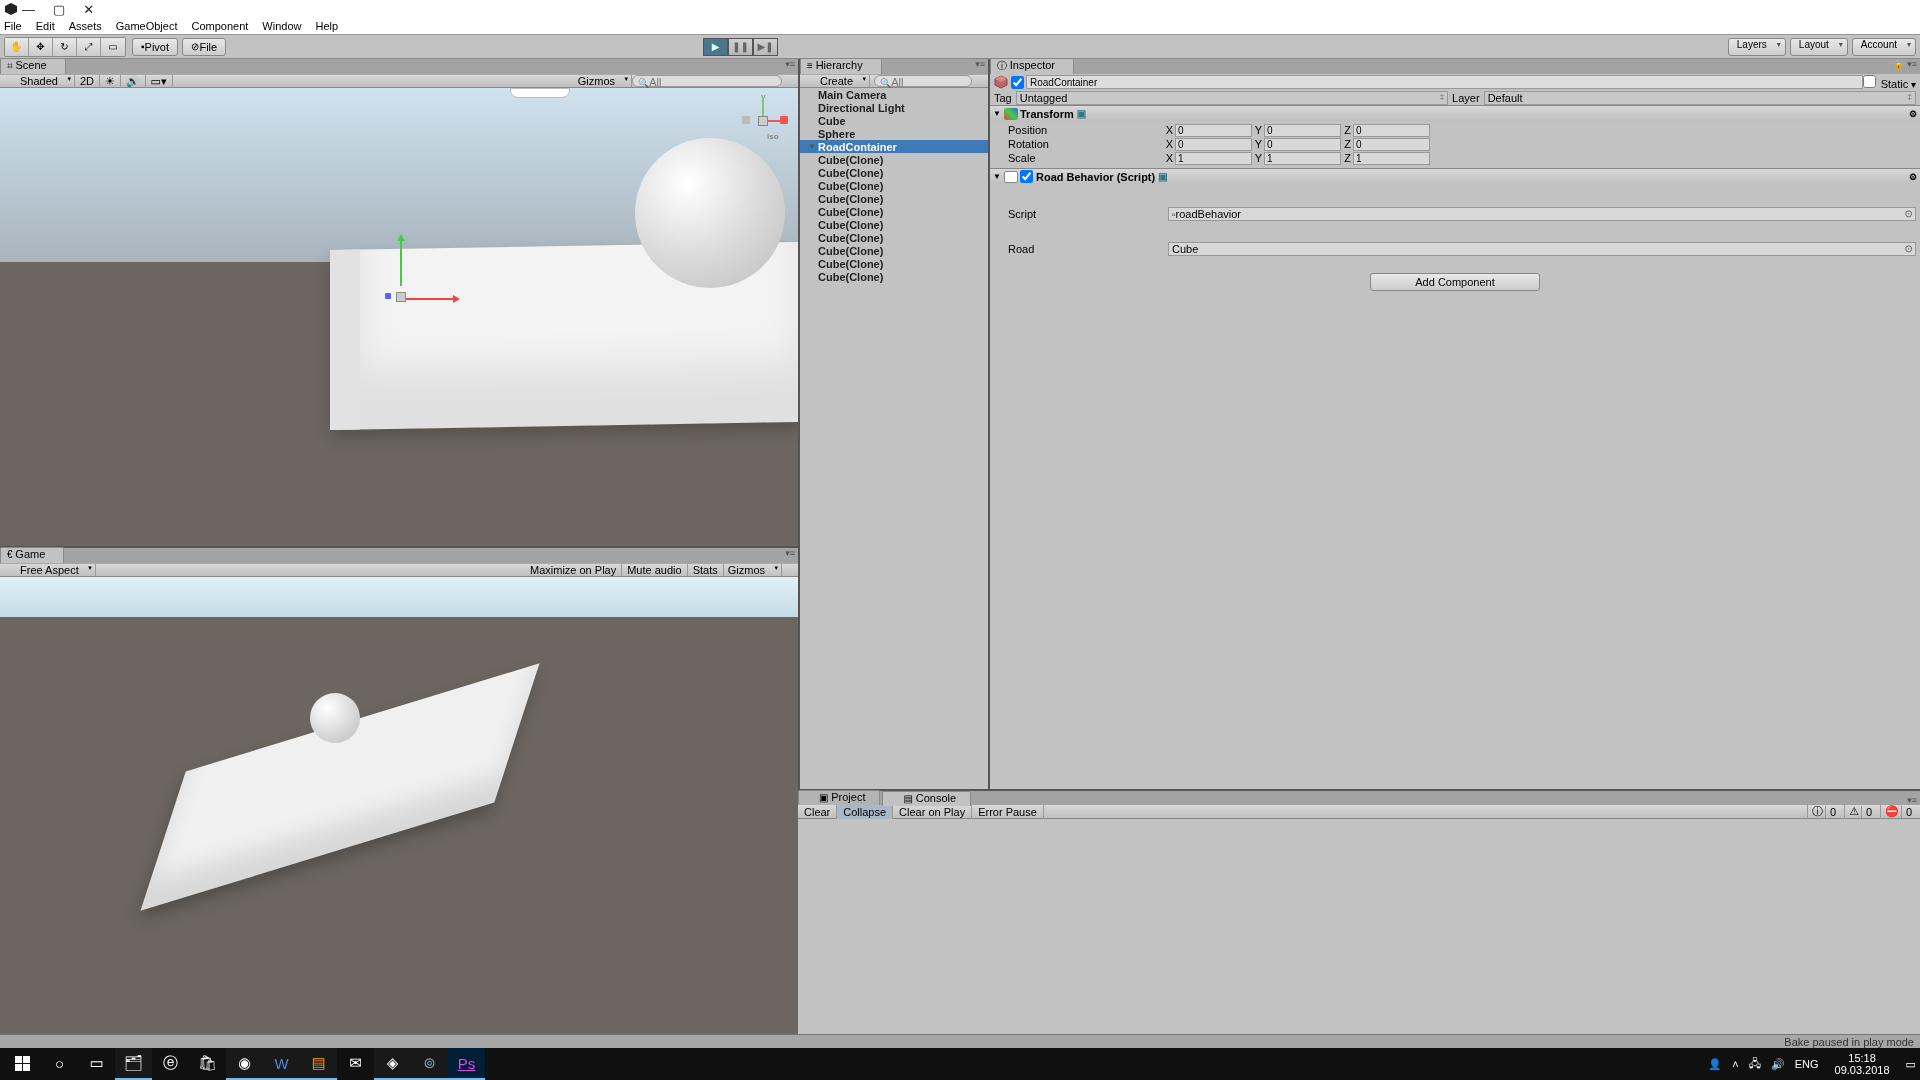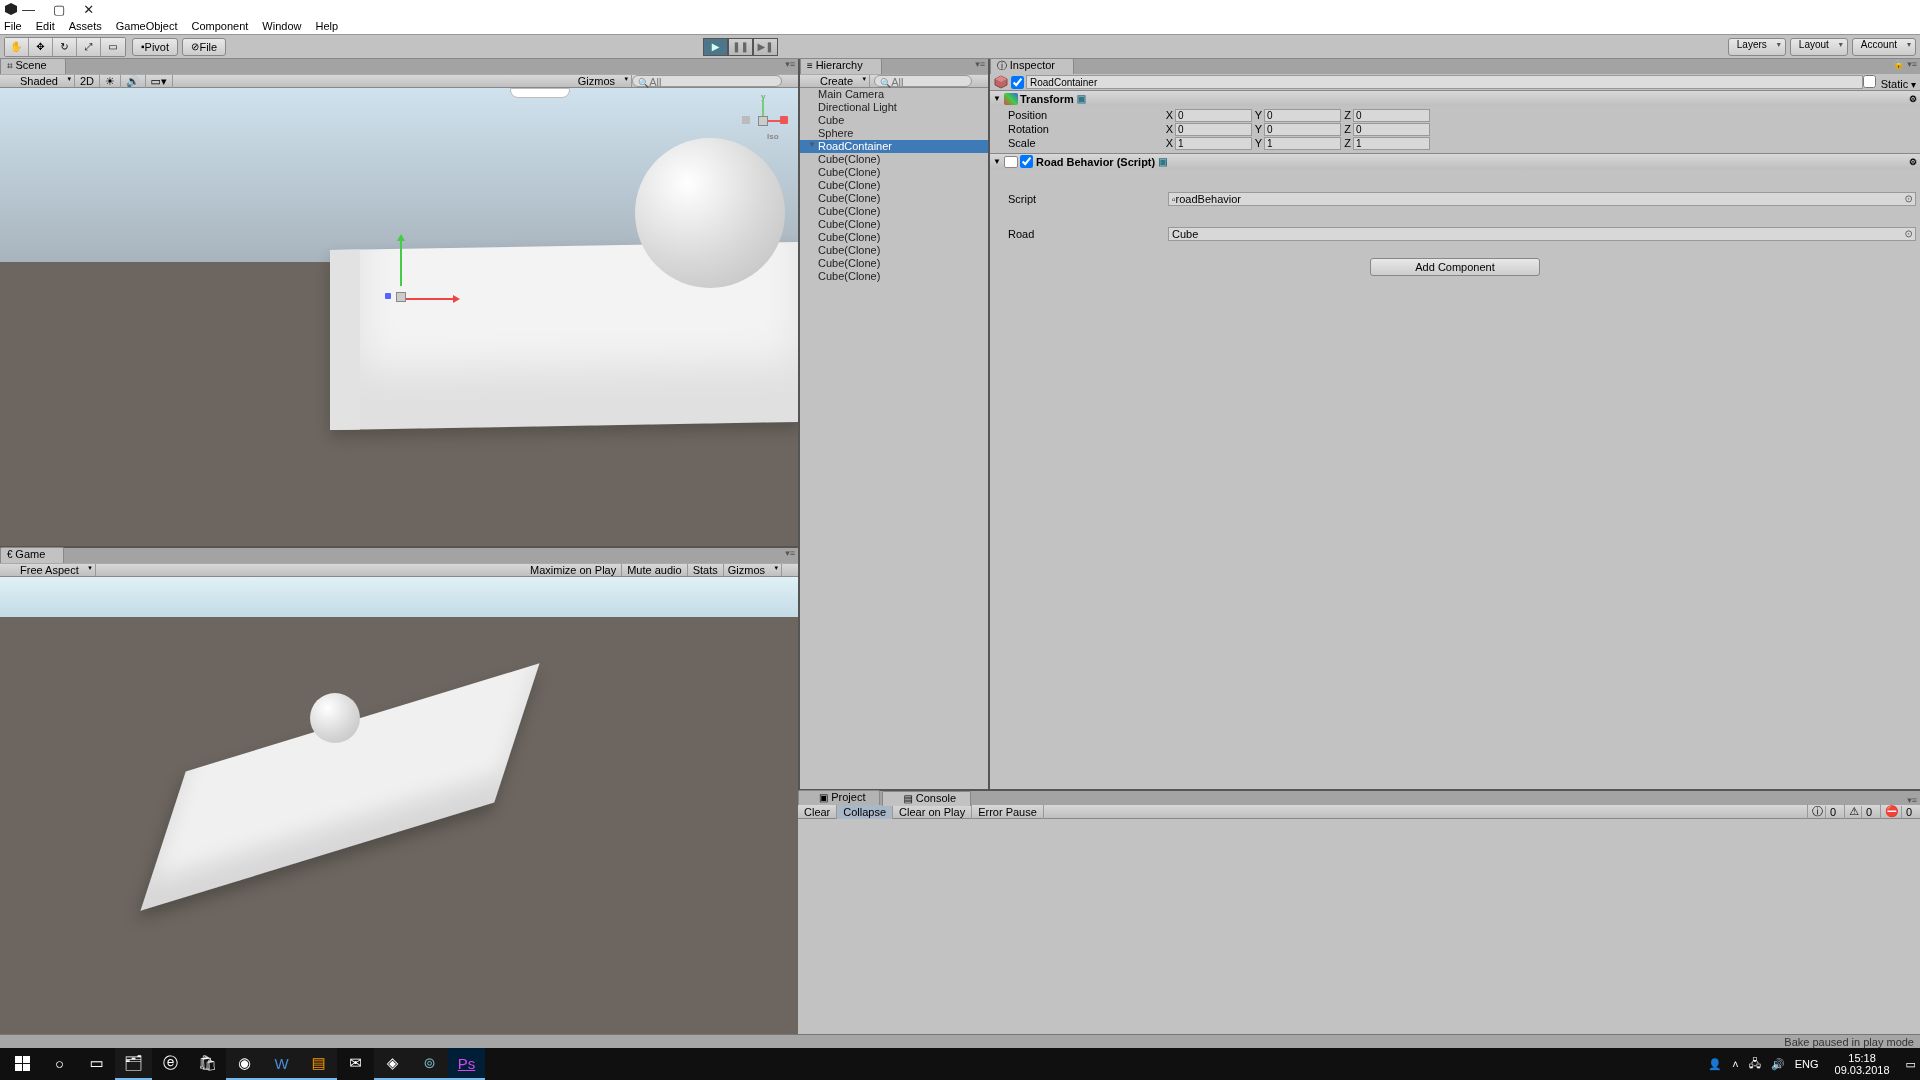--- a/index.html
+++ b/index.html
@@ -56,21 +56,21 @@
 .arrow-x { position:absolute; height:2px; width:55px; background:#e44; }
 .arrow-x::before{content:"";position:absolute;right:-6px;top:-3px;border:4px solid transparent;border-left:7px solid #e44;}
 .arrow-z { position:absolute; width:6px; height:6px; background:#56f; border-radius:1px;}
 
 
 .orient { position:absolute; top:8px; right:10px; width:50px; height:50px; }
 .orient .axis { position:absolute; font-size:8px; font-weight:bold; }
 
 
 .hlist { flex:1; overflow:auto; background:#c2c2c2; }
-.hrow { height:13px; padding:0 2px 0 8px; font-size:10px; color:#222; display:flex; align-items:flex-start; white-space:nowrap;}
+.hrow { height:13px; padding:0 2px 0 8px; font-size:10px; color:#222; display:flex; align-items:center; white-space:nowrap;font-weight:bold;}
 .hrow.sel { background:#3e7ab7; color:#fff; }
 .hrow .expand { width:10px; font-size:8px; color:#555;}
 .insp-body { flex:1; overflow:auto; }
 .objrow { display:flex; align-items:center; height:16px; padding:0 4px; background:#c2c2c2;}
 .objrow .cubeicon { width:14px; height:14px; margin-right:3px; display:inline-block;}
 .objrow input[type=checkbox]{ margin-right:2px;}
 .objrow .namefield { flex:1; height:14px; background:#ddd; border:1px solid #999; padding:0 3px; font-size:10px;}
 .objrow .static { margin-left:auto; font-size:10px;}
 .taglayer { display:flex; height:15px; align-items:center; padding:0 4px; font-size:10px; gap:4px;}
 .taglayer .dd { flex:1; height:14px; background:#c8c8c8; border:1px solid #999; padding:0 3px; position:relative; }
@@ -315,20 +315,26 @@
           <span class="cubeicon">
             <svg viewBox="0 0 14 14">
                 <polygon points="7,1 13,4 13,10 7,13 1,10 1,4" fill="#b66" stroke="#844"></polygon>
                 <polygon points="7,1 13,4 7,7 1,4" fill="#d88"></polygon>
               </svg>
           </span>
           <input type="checkbox" checked="" style="">
           <input class="namefield" value="RoadContainer" style="">
           <span class="static"><input type="checkbox" style=""> <span>Static</span> ▾</span>
         </div>
+        <div class="taglayer">
+          <span>Tag</span>
+          <div class="dd">Untagged</div>
+          <span>Layer</span>
+          <div class="dd">Default</div>
+        </div>
 
         <div class="comp">
           <div class="comp-hdr">
             <span class="fold">▼</span>
             <span class="cicon" style="background:linear-gradient(45deg,#d44,#4c4,#36d);"></span>
             <span>Transform</span>
             <span class="help">▣</span>
             <span class="gear">⚙</span>
           </div>
           <div class="comp-body">

